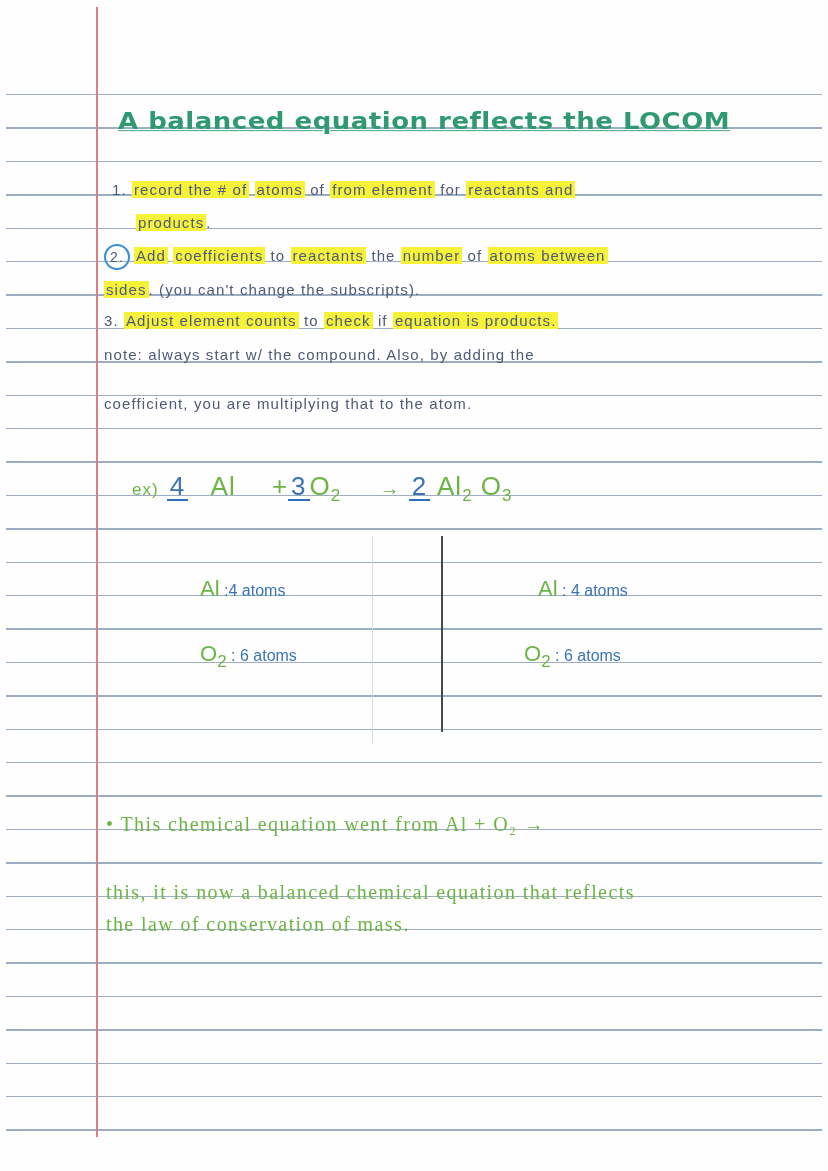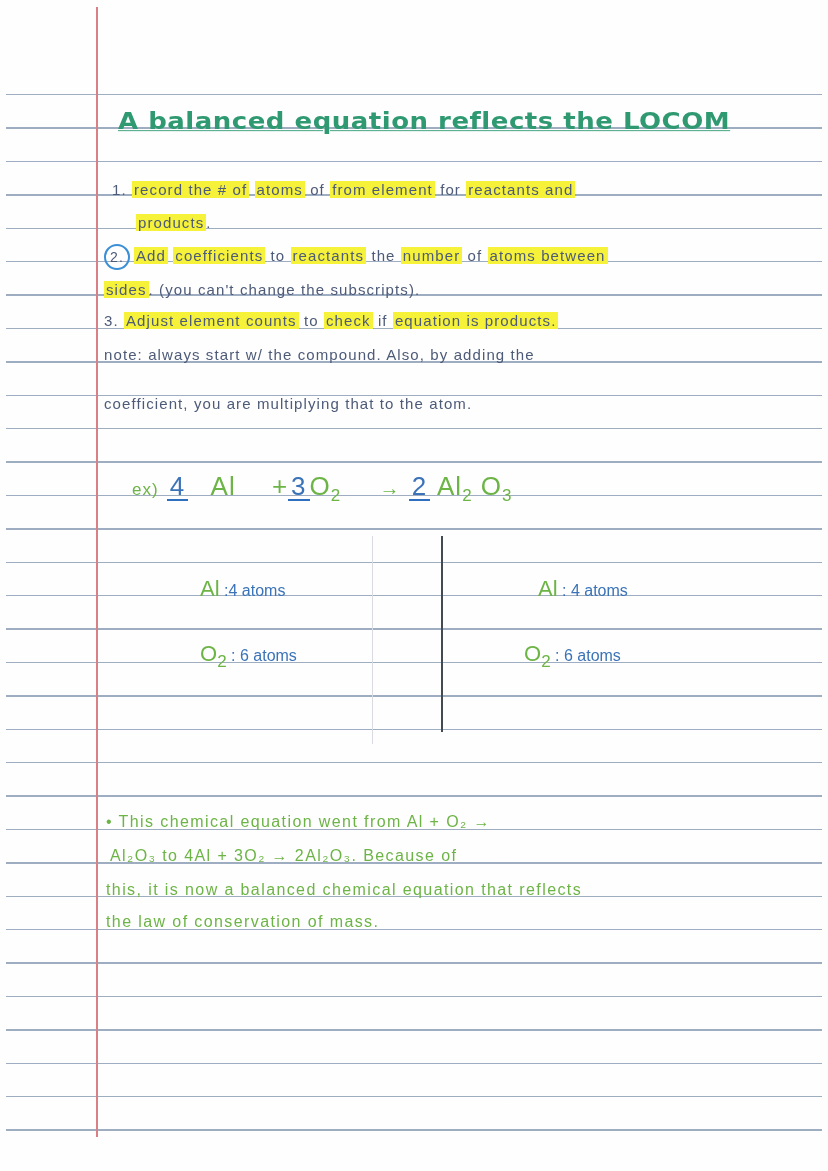--- a/index.html
+++ b/index.html
@@ -56,21 +56,21 @@
     position: absolute; left: 441px; top: 536px; width: 1.6px; height: 196px;
     background: #444a52;
   }
   .table-ghost {
     position: absolute; left: 372px; top: 536px; width: 1px; height: 208px;
     background: #d8dbe0;
   }
   .cell { font-size: 16px; font-family: "Liberation Sans", sans-serif; }
   .cell .sym { font-size: 22px; }
 
-  .summary { font-size: 16px; letter-spacing: 1.4px; font-family: Liberation Sans, sans-serif; }
+  .summary { font-size: 20px; letter-spacing: 1.4px; font-family: Liberation Serif, serif; }
 </style>
 </head>
 <body>
 
 <div class="paper">
   <div class="rules"></div>
   <div class="margin-line"></div>
 
   <div class="text title green-dark">
     <span class="word">A balanced equation reflects the LOCOM</span>
@@ -133,16 +133,15 @@
   <div class="text cell" style="left:524px; top:643px;">
     <span class="green sym">O</span><span class="green sub">2</span>
     <span class="blue">:</span>
     <span class="blue">6 atoms</span>
   </div>
 
   <div class="text summary green" style="left:106px; top:814px;">
     <span>•</span>
     <span>This chemical equation went from Al + O₂ →</span>
   </div>
-  <div class="text summary green" style="left:110px; top:848px;">Al₂O₃ to 4Al + 3O₂ → 2Al₂O₃. Because of</div>
   <div class="text summary green" style="left:106px; top:882px;">this, it is now a balanced chemical equation that reflects</div>
   <div class="text summary green" style="left:106px; top:914px;">the law of conservation of mass.</div>
 </div>
 
 </body></html>

